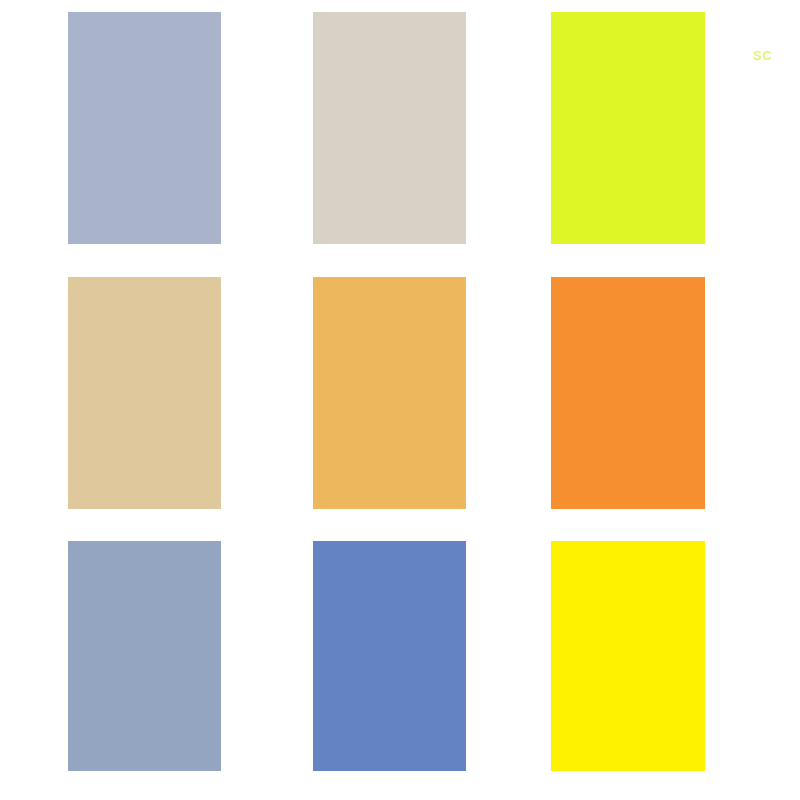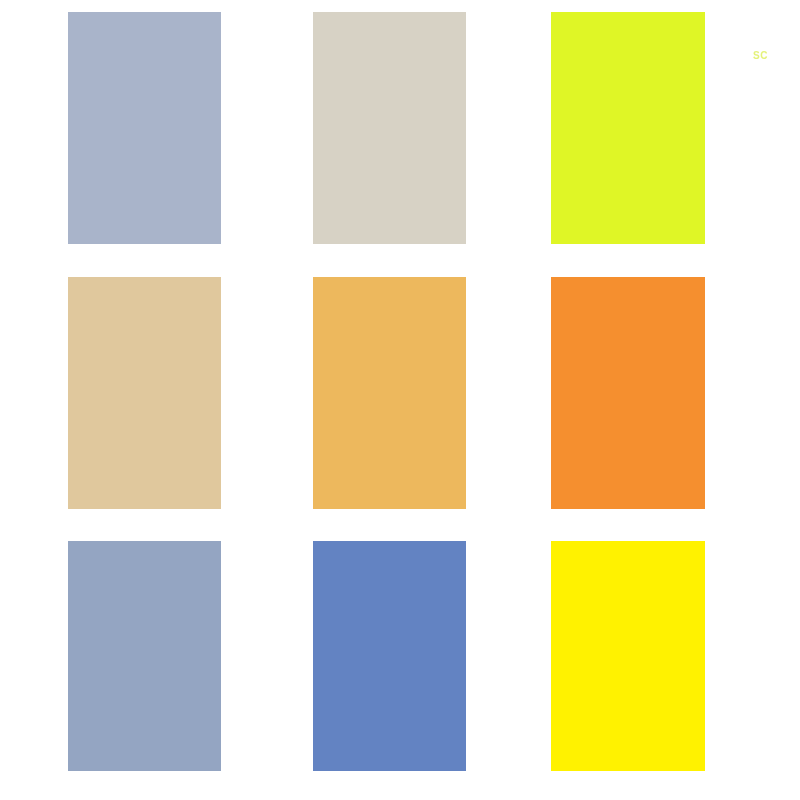--- a/index.html
+++ b/index.html
@@ -38,21 +38,21 @@
   
   .row-0 { top: 12px;  height: 232px; }
   .row-1 { top: 277px; height: 232px; }
   .row-2 { top: 541px; height: 230px; }
 
   .corner-label {
     position: absolute;
     left: 753px;
     top: 50px;
     font-family: "Liberation Sans", sans-serif;
-    font-size: 10px;
+    font-size: 13px;
     font-weight: 700;
     letter-spacing: 0.5px;
     line-height: 12px;
     white-space: nowrap;
     overflow: hidden;
     width: 20px;
     user-select: none;
   }
 </style>
 </head>

